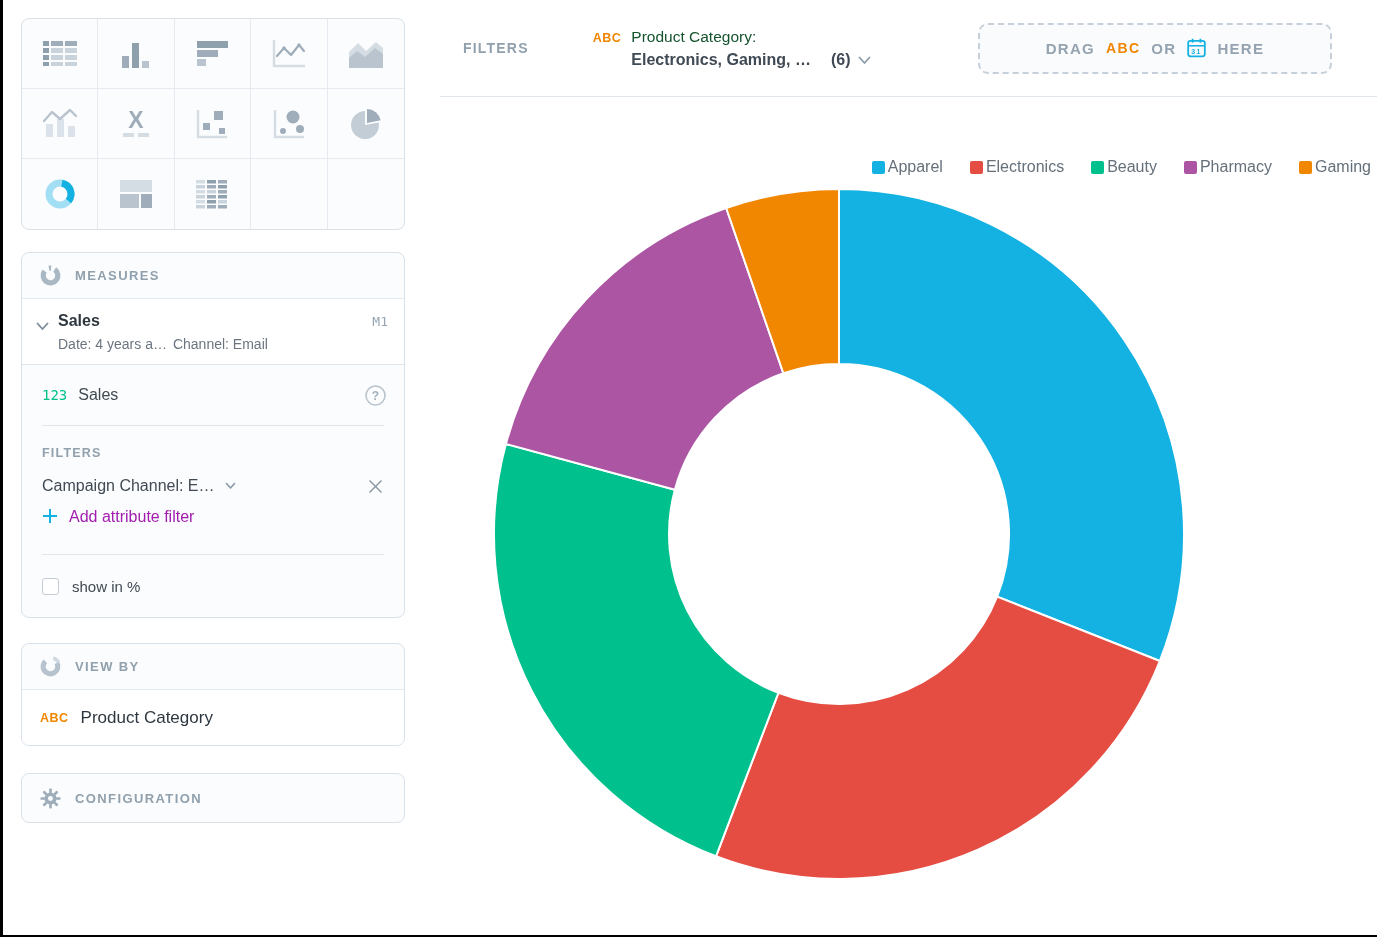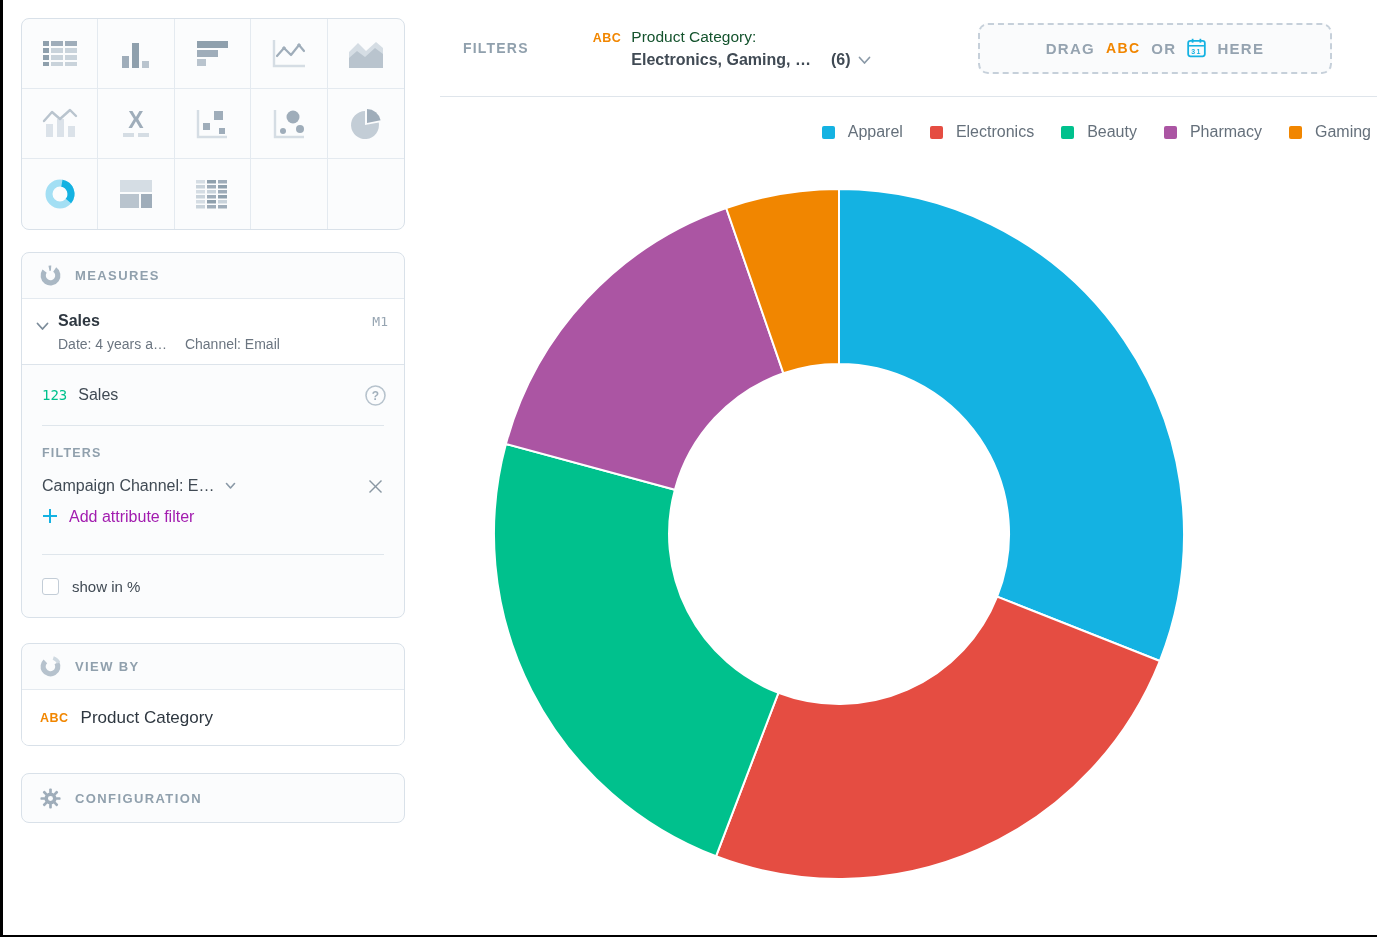--- a/index.html
+++ b/index.html
@@ -28,21 +28,21 @@
   
   .measures-panel { margin-top:22px; }
   .measures-panel .panel-header { border-bottom:1px solid #e4eaf0; }
   .measure-item { background:#fff; border-bottom:1px solid #dde4eb; padding:13px 16px 12px 14px;
     display:flex; gap:9px; cursor:pointer; }
   .measure-item .chev { margin-top:5px; }
   .measure-main { flex:1; }
   .measure-title-row { display:flex; align-items:baseline; }
   .measure-title { font-size:16px; font-weight:bold; color:#2e3740; }
   .measure-tag { margin-left:auto; font-family:"DejaVu Sans Mono", monospace; font-size:13px; color:#97a5b2; }
-  .measure-sub { margin-top:6px; font-size:14px; color:#6b7580; display:flex; gap:18px; white-space:nowrap; }
+  .measure-sub { margin-top:6px; font-size:14px; color:#6b7580; display:flex; gap:6px; white-space:nowrap; }
 
   .panel-body { padding:0 0 14px 0; }
   .field-row { display:flex; align-items:center; height:60px; padding:0 17px 0 20px; cursor:pointer; }
   .field-prefix { font-family:"DejaVu Sans Mono", monospace; font-size:14px; color:#00c18d; margin-right:11px; }
   .field-label { font-size:16px; color:#404a54; }
   .q-icon { margin-left:auto; display:flex; }
   .divider { height:1px; background:#dfe6ec; margin:0 20px; }
   .filters-label { padding:20px 20px 4px 20px; font-size:12.5px; font-weight:bold;
     letter-spacing:1.2px; color:#90a0ad; }
   .filter-row { display:flex; align-items:center; height:44px; padding:0 20px; cursor:pointer; }
@@ -74,21 +74,21 @@
   .attr-name { font-size:15.5px; color:#14532d; }
   .attr-values-row { margin-top:5px; display:flex; align-items:center; gap:8px; }
   .attr-values { font-size:16px; font-weight:bold; color:#404a54; }
   .attr-count { font-size:16px; font-weight:bold; color:#404a54; margin-left:12px; }
   .dropzone { margin-left:auto; margin-right:45px; width:354px; height:51px; border:2px dashed #c6d0da;
     border-radius:10px; background:#fafbfc; display:flex; align-items:center; justify-content:center;
     gap:11px; font-size:15px; font-weight:bold; letter-spacing:1.3px; color:#95a3b0; }
   .dropzone .abc-tag { font-size:14px; letter-spacing:1.3px; }
 
   .legend { position:absolute; top:123px; right:6px; display:flex; align-items:center; gap:27px; }
-  .legend-item { display:flex; align-items:center; gap:13px; cursor:pointer; }
+  .legend-item { display:flex; align-items:center; gap:3px; cursor:pointer;margin-top:35px; }
   .legend-swatch { width:13px; height:13px; border-radius:2px; display:inline-block; }
   .legend-label { font-size:16px; color:#65707b; }
 
   .donut-wrap { position:absolute; left:52px; top:187px; width:694px; height:694px; }
   .donut-wrap svg { display:block; }
 </style>
 </head>
 <body>
 
 <div class="frame">

